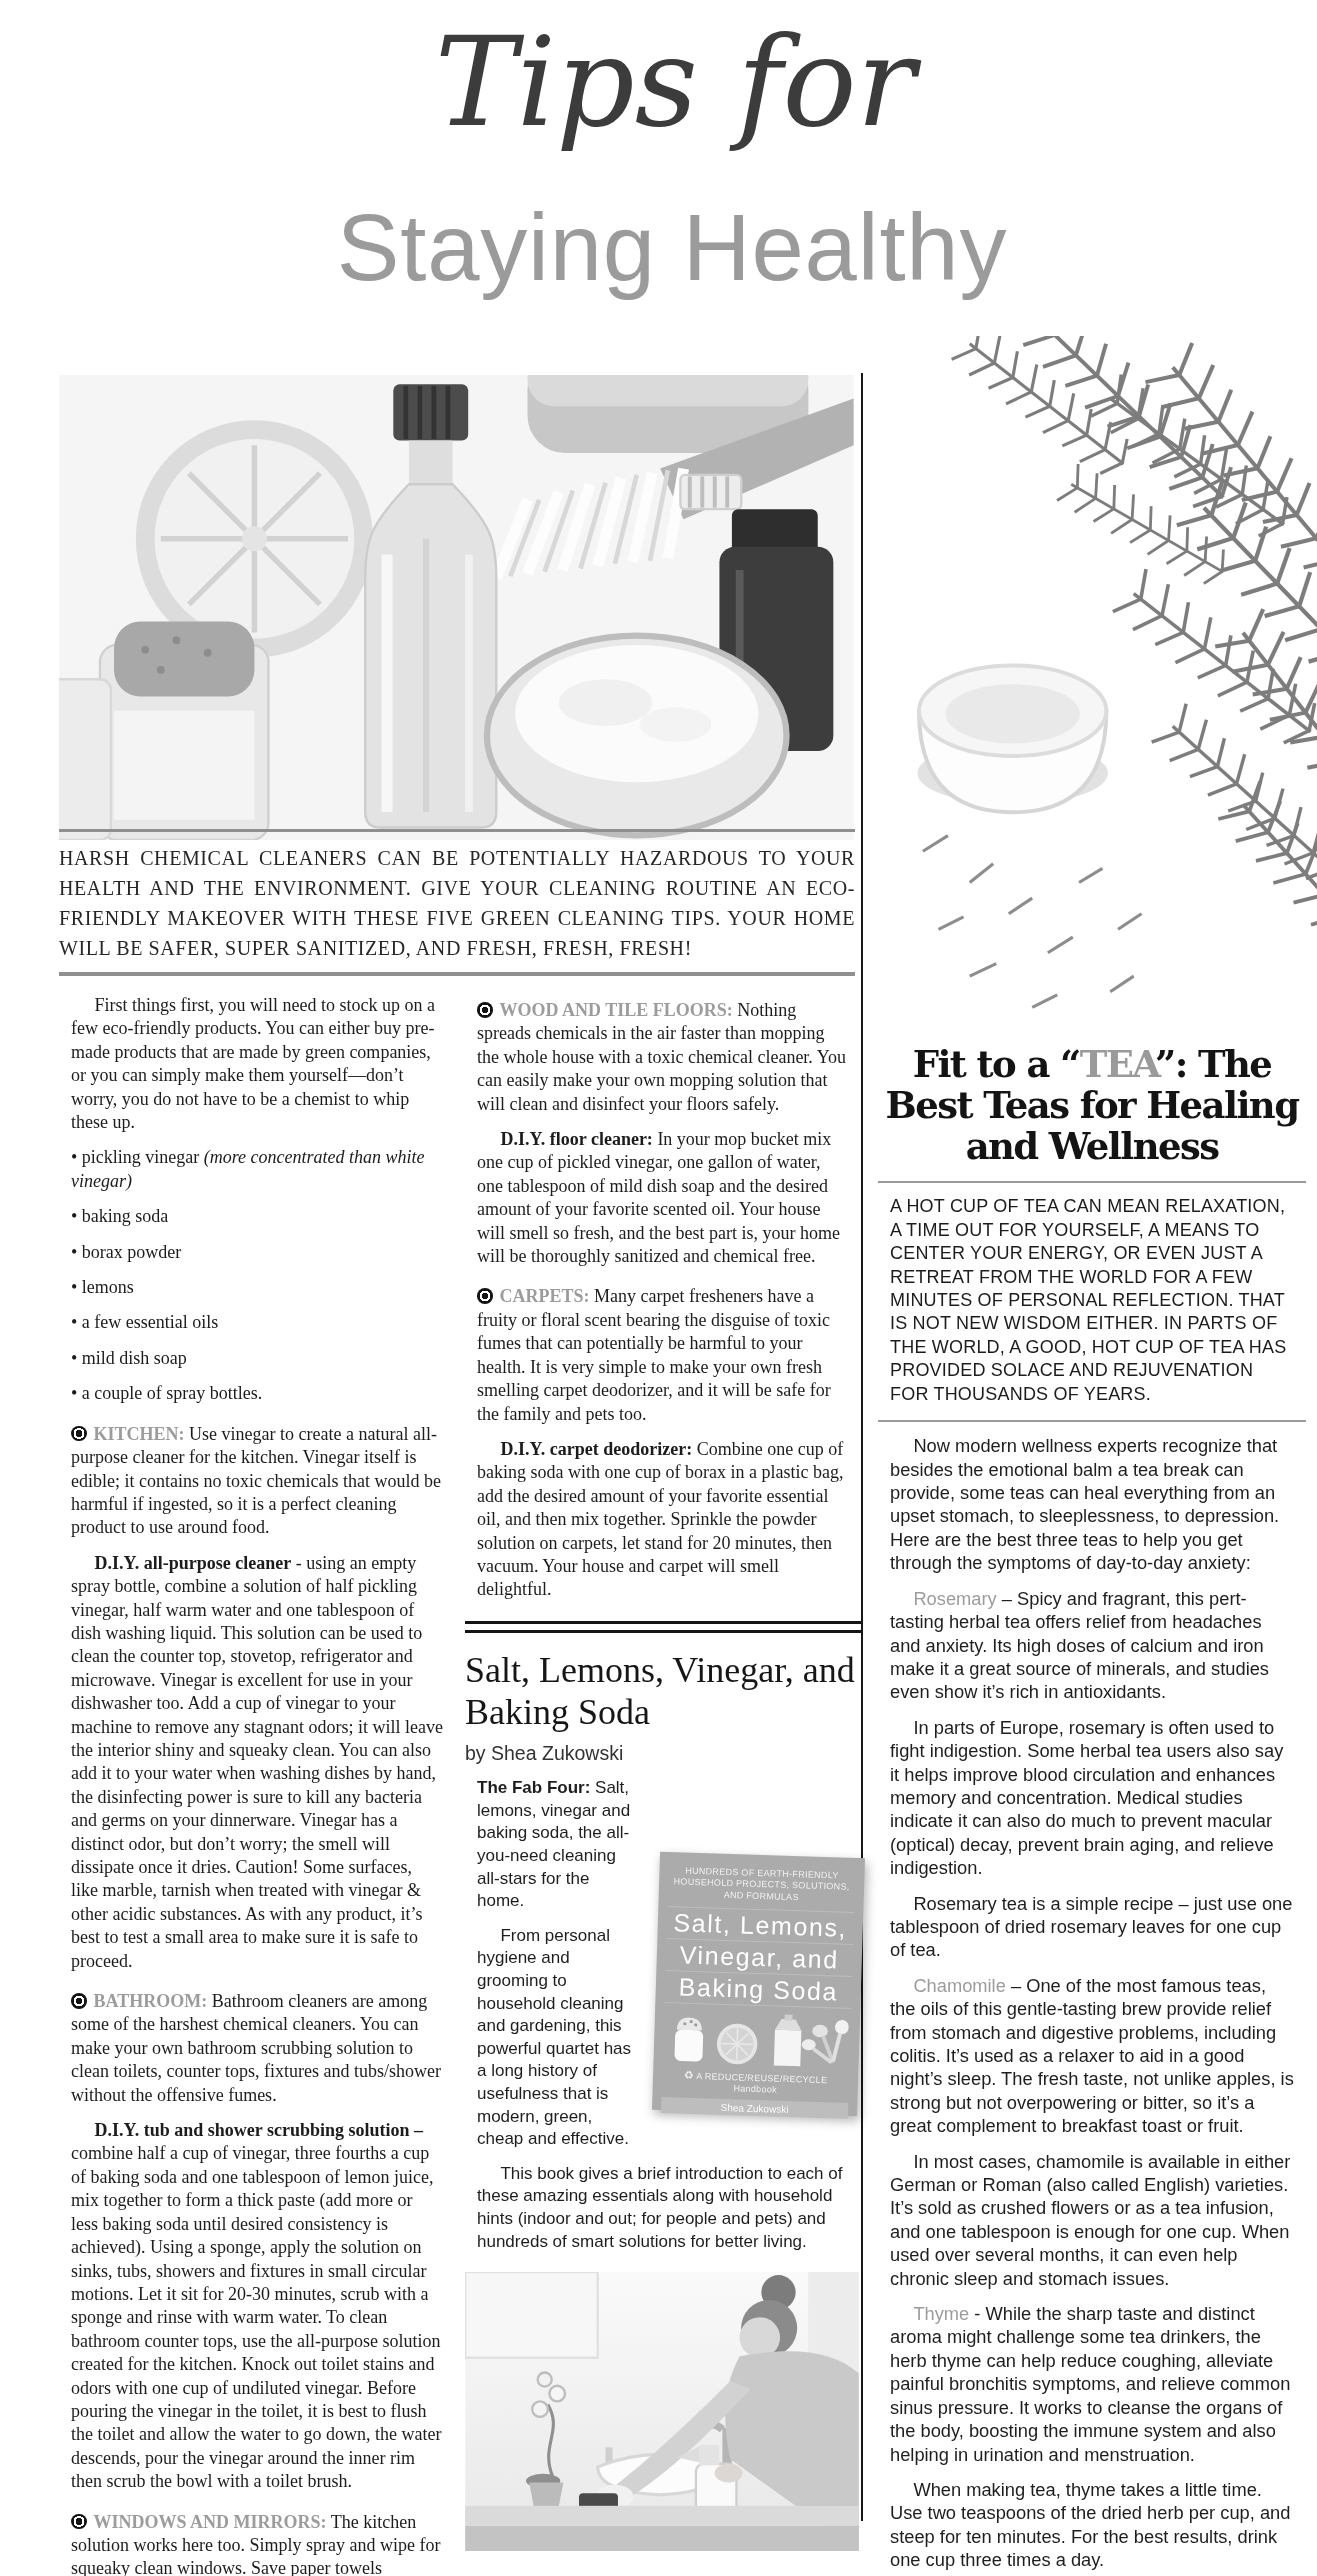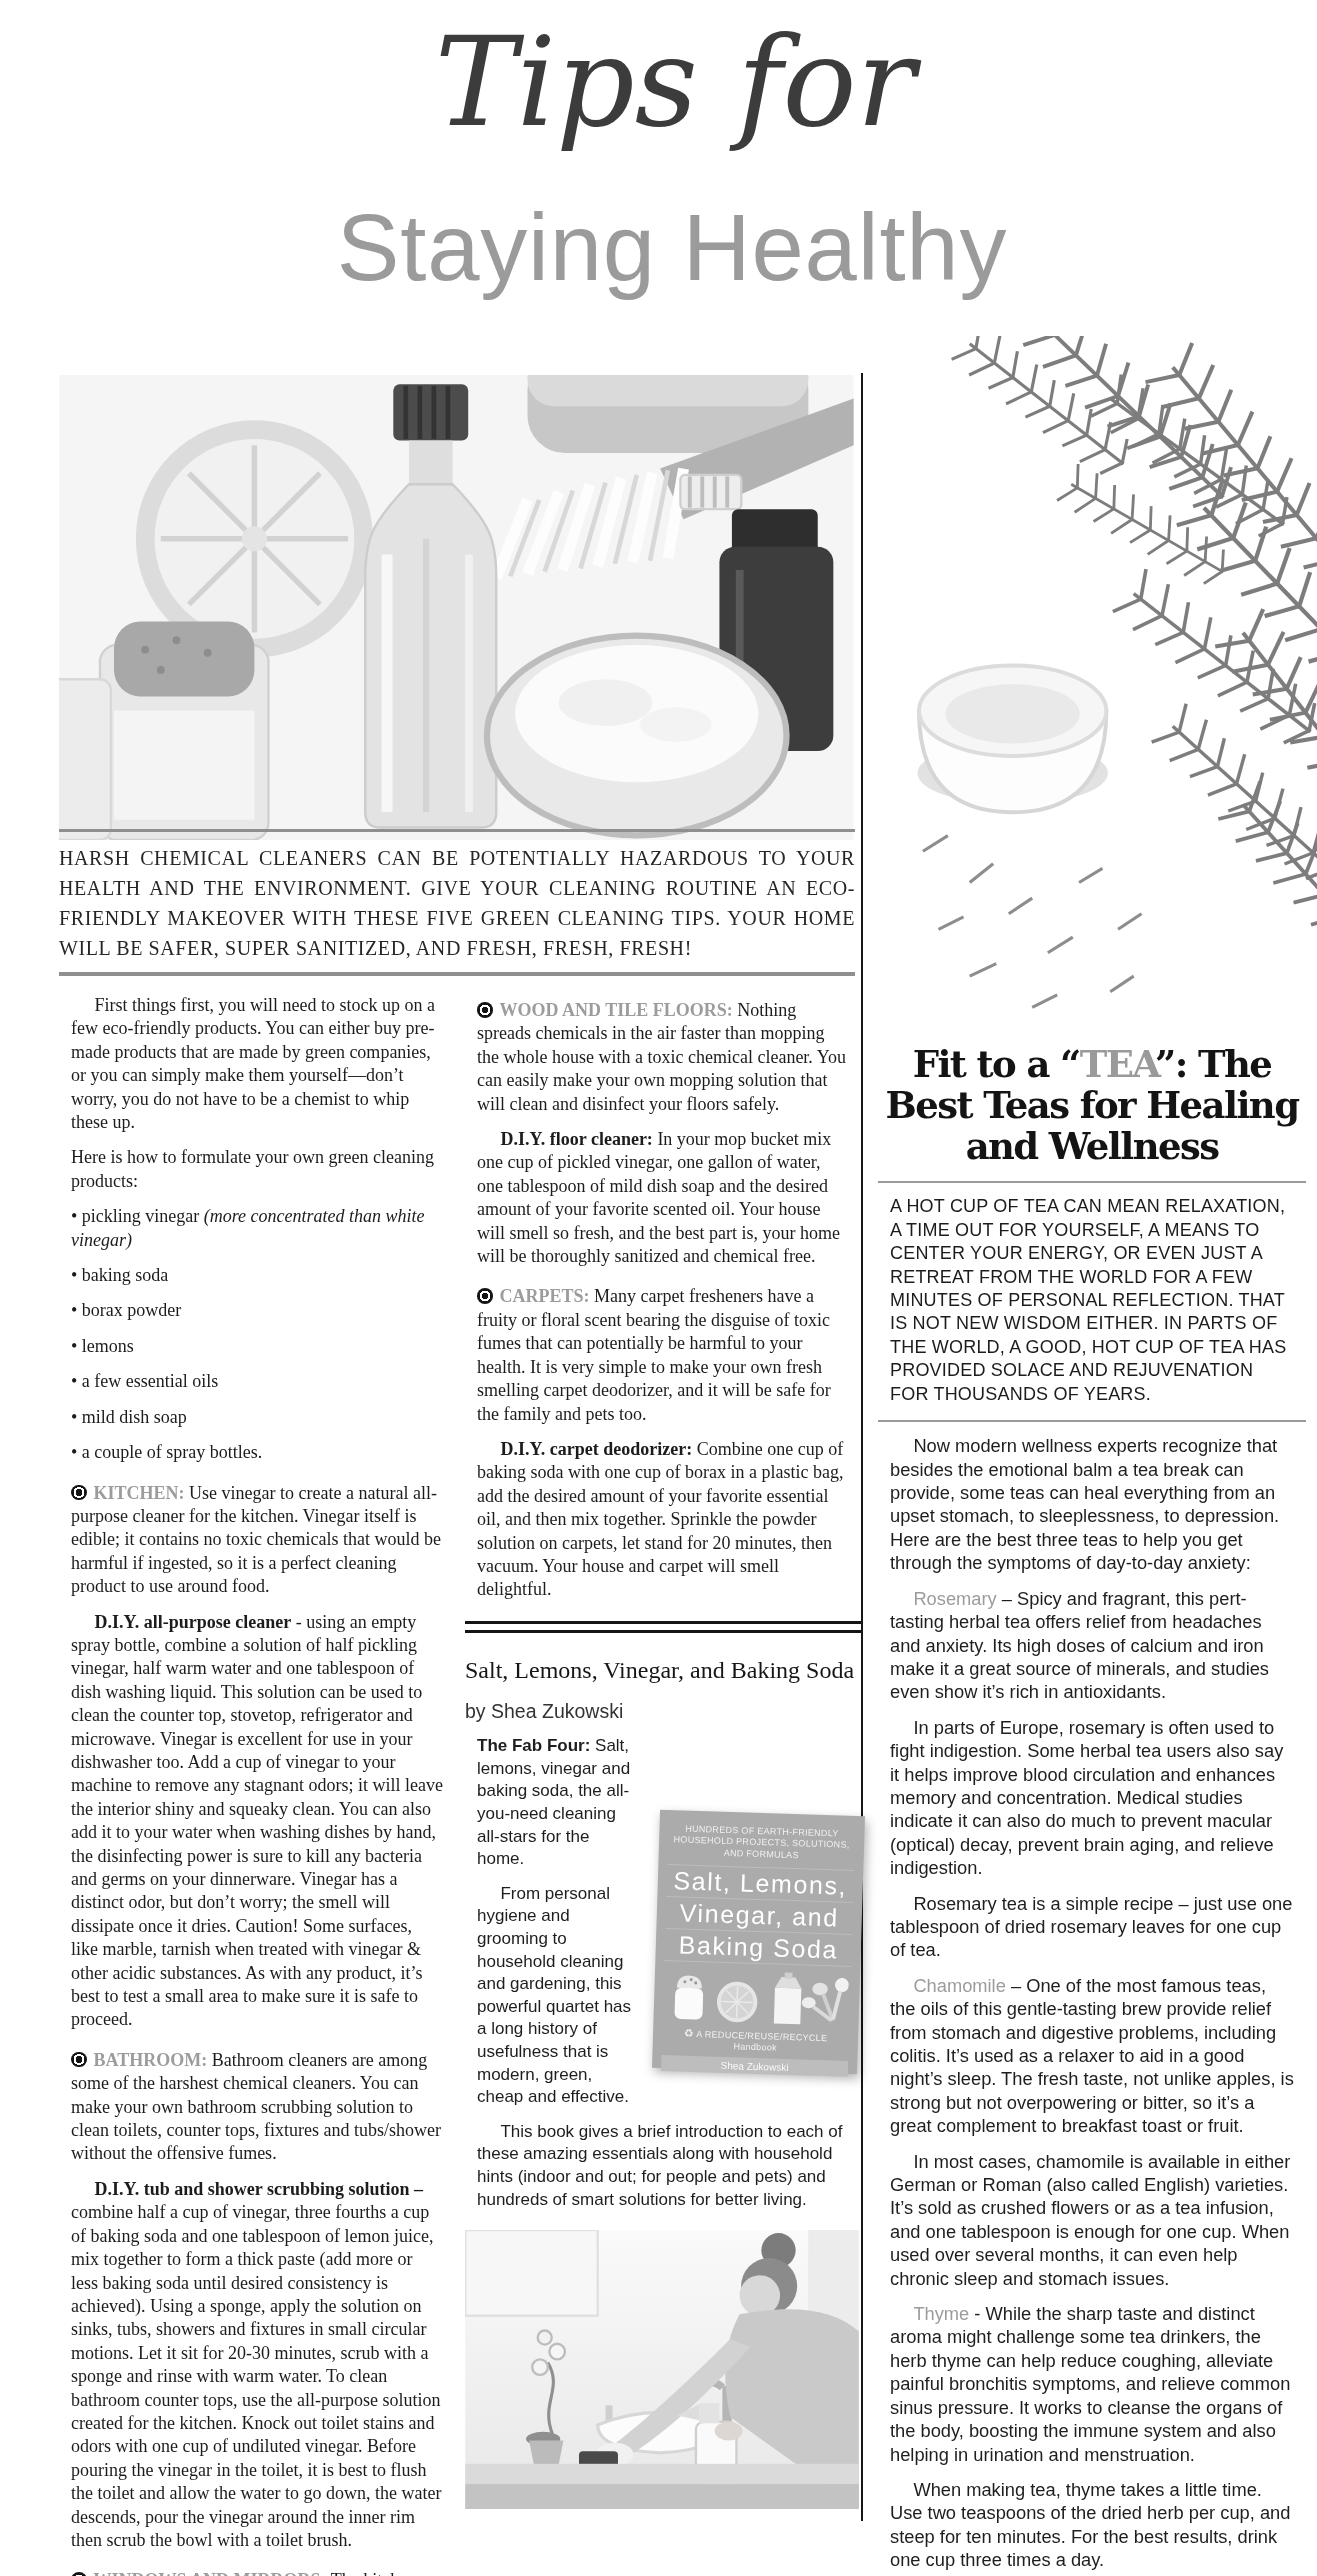--- a/index.html
+++ b/index.html
@@ -43,21 +43,21 @@
   .seg-gray    { color:#9c9c9c; }
   .seg-grayhead{ color:#9a9a9a; }
 
   .bullseye { display:inline-block; width:15.6px; height:15.6px; margin-right:7px; border-radius:50%;
               background:radial-gradient(circle at 50% 50%, #141414 0 3.5px, #ffffff 3.5px 5.5px, #141414 5.5px 7.8px);
               vertical-align:-1.6px; }
 
   
   .double-rule { margin-top:19px; height:12.5px; border-top:3.9px solid #141414; border-bottom:3.9px solid #141414;
                  box-sizing:border-box; }
-  .review-heading { margin:15.6px 0 0; font-size:24px; line-height:42px; font-weight:400; color:#161616; }
+  .review-heading { margin:15.6px 0 0; font-size:36px; line-height:42px; font-weight:400; color:#161616; }
   .byline { margin-top:9.4px; font-family:"Liberation Sans", sans-serif; font-size:19.5px; color:#333333; }
   .review-body { margin-top:11px; }
   .review-body p, .sans p { font-family:"Liberation Sans", sans-serif; color:#1e1e1e; }
   .review-body p { font-size:17px; line-height:22.6px; }
 
   .book-cover { float:right; width:205px; height:258px; margin:78px 0 9.4px 15.6px; background:#ababab;
                 transform:rotate(1.8deg); box-shadow:2.3px 4.7px 11px rgba(0,0,0,0.3);
                 padding:12.5px 9.4px 7.8px; box-sizing:border-box; text-align:center;
                 font-family:"Liberation Sans", sans-serif; }
   .book-tagline { font-size:9px; line-height:11.7px; letter-spacing:0.3px; color:#f0f0f0;
@@ -232,21 +232,20 @@
   </div>
 
   <div class="intro">
     <div class="hrule"></div>
     <p class="intro-text">HARSH CHEMICAL CLEANERS CAN BE POTENTIALLY HAZARDOUS TO YOUR HEALTH AND THE ENVIRONMENT. GIVE YOUR CLEANING ROUTINE AN ECO-FRIENDLY MAKEOVER WITH THESE FIVE GREEN CLEANING TIPS. YOUR HOME WILL BE SAFER, SUPER SANITIZED, AND FRESH, FRESH, FRESH!</p>
     <div class="hrule"></div>
   </div>
 
   <div class="col col1">
       <p class="indent"><span>First things first, you will need to stock up on a few eco-friendly products. You can either buy pre-made products that are made by green companies, or you can simply make them yourself—don’t worry, you do not have to be a chemist to whip these up.</span></p>
-      <p><span>Here is how to formulate your own green cleaning products:</span></p>
       <p><span>• pickling vinegar </span><span class="seg-i">(more concentrated than white vinegar)</span></p>
       <p><span>• baking soda</span></p>
       <p><span>• borax powder</span></p>
       <p><span>• lemons</span></p>
       <p><span>• a few essential oils</span></p>
       <p><span>• mild dish soap</span></p>
       <p class="gap-sm"><span>• a couple of spray bottles.</span></p>
       <p class="gap"><span class="bullseye"></span><span class="seg-label">KITCHEN:</span><span> Use vinegar to create a natural all-purpose cleaner for the kitchen. Vinegar itself is edible; it contains no toxic chemicals that would be harmful if ingested, so it is a perfect cleaning product to use around food.</span></p>
       <p class="indent"><span class="seg-b">D.I.Y. all-purpose cleaner</span><span> - using an empty spray bottle, combine a solution of half pickling vinegar, half warm water and one tablespoon of dish washing liquid. This solution can be used to clean the counter top, stovetop, refrigerator and microwave. Vinegar is excellent for use in your dishwasher too. Add a cup of vinegar to your machine to remove any stagnant odors; it will leave the interior shiny and squeaky clean. You can also add it to your water when washing dishes by hand, the disinfecting power is sure to kill any bacteria and germs on your dinnerware. Vinegar has a distinct odor, but don’t worry; the smell will dissipate once it dries. Caution! Some surfaces, like marble, tarnish when treated with vinegar &amp; other acidic substances. As with any product, it’s best to test a small area to make sure it is safe to proceed.</span></p>
       <p class="gap"><span class="bullseye"></span><span class="seg-label">BATHROOM:</span><span> Bathroom cleaners are among some of the harshest chemical cleaners. You can make your own bathroom scrubbing solution to clean toilets, counter tops, fixtures and tubs/shower without the offensive fumes.</span></p>

